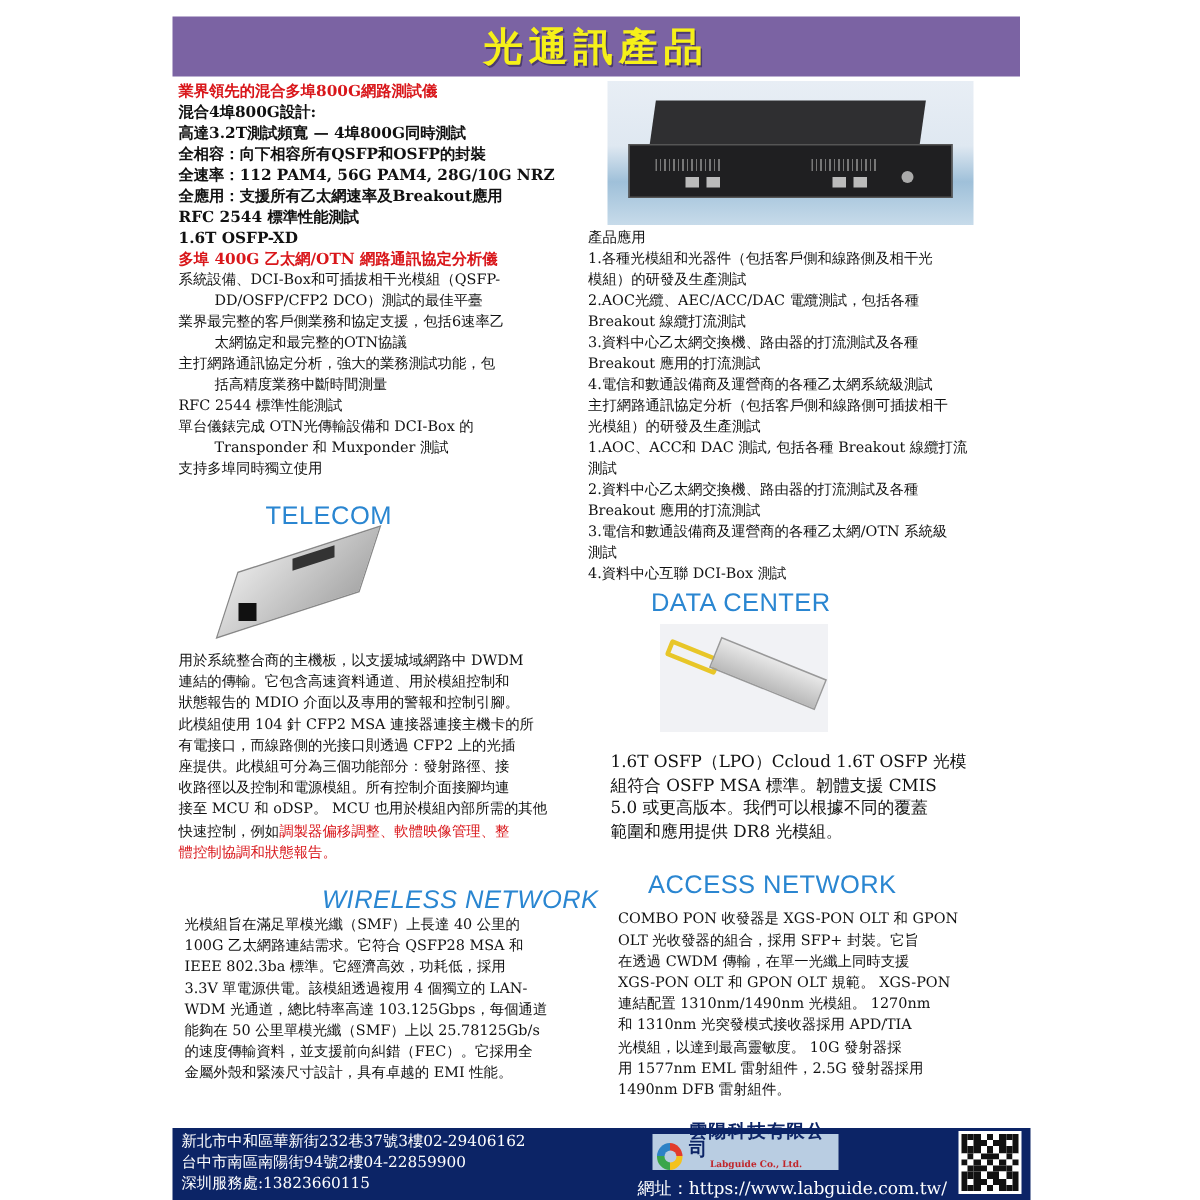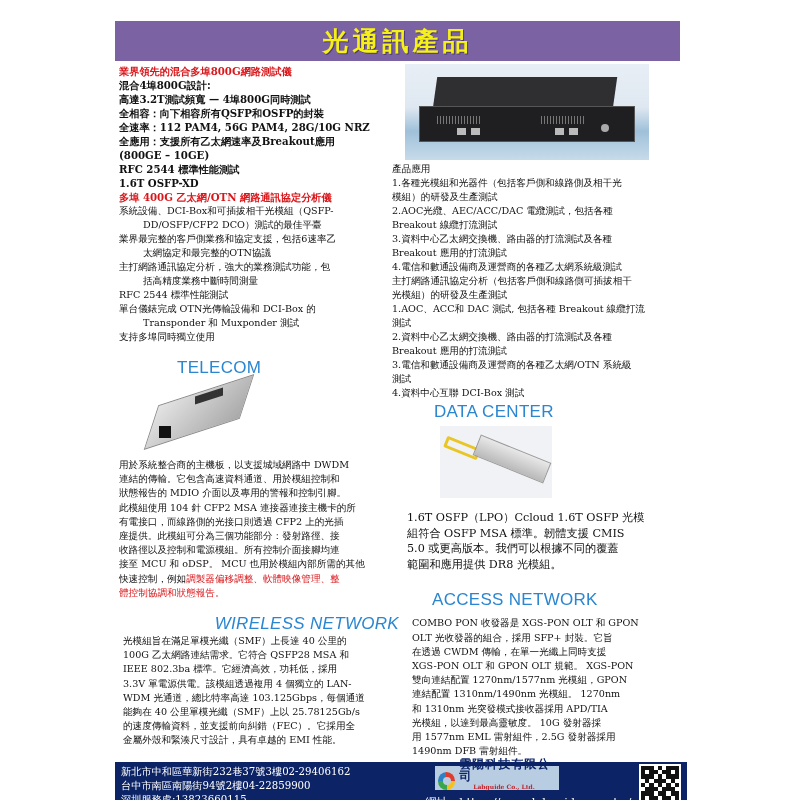--- a/index.html
+++ b/index.html
@@ -1,18 +1,18 @@
 <!DOCTYPE html>
 <html><head>
 <meta charset="utf-8">
 <style>
   * { box-sizing: border-box; margin: 0; padding: 0; }
   html, body { width: 800px; height: 800px; background: #ffffff; overflow: hidden; }
   body { position: relative; font-family: "DejaVu Serif", "Liberation Serif", serif; color: #111; }
-  .page { position: absolute; left: 115px; top: 18px; width: 572px; height: 702px; }
+  .page { position: absolute; left: 115px; top: 8px; width: 572px; height: 702px; }
   .header { position: absolute; left: 0; top: 3px; width: 565px; height: 40px; background: #7b63a3; display: flex; align-items: center; justify-content: center; }
   .header h1 { font-family: "DejaVu Serif", serif; font-size: 26px; color: #f6f019; font-weight: bold; letter-spacing: 4px; text-shadow: 1px 1px 0 #4b3a70; }
 
   .left-col { position: absolute; left: 4px; top: 46px; width: 280px; }
   .right-col { position: absolute; left: 277px; top: 46px; width: 292px; }
 
   .spec { font-size: 10.2px; line-height: 14px; font-weight: bold; white-space: nowrap; }
   .spec.red { color: #d9171b; }
   .plain { font-size: 9.6px; line-height: 14px; font-family: "DejaVu Serif", serif; white-space: nowrap; }
   .plain.indent { padding-left: 24px; }
@@ -63,21 +63,20 @@
     <h1>光通訊產品</h1>
   </div>
 
   <div class="left-col">
     <div class="spec red">業界領先的混合多埠800G網路測試儀</div>
     <div class="spec">混合4埠800G設計:</div>
     <div class="spec">高達3.2T測試頻寬 — 4埠800G同時測試</div>
     <div class="spec">全相容：向下相容所有QSFP和OSFP的封裝</div>
     <div class="spec">全速率：112 PAM4, 56G PAM4, 28G/10G NRZ</div>
     <div class="spec">全應用：支援所有乙太網速率及Breakout應用</div>
-    <div class="spec">(800GE – 10GE)</div>
     <div class="spec">RFC 2544 標準性能測試</div>
     <div class="spec">1.6T OSFP-XD</div>
 
     <div class="spec red">多埠 400G 乙太網/OTN 網路通訊協定分析儀</div>
     <div class="plain">系統設備、DCI-Box和可插拔相干光模組（QSFP-</div>
     <div class="plain indent">DD/OSFP/CFP2 DCO）測試的最佳平臺</div>
     <div class="plain">業界最完整的客戶側業務和協定支援，包括6速率乙</div>
     <div class="plain indent">太網協定和最完整的OTN協議</div>
     <div class="plain">主打網路通訊協定分析，強大的業務測試功能，包</div>
     <div class="plain indent">括高精度業務中斷時間測量</div>
@@ -108,21 +107,21 @@
     </div>
 
     <div style="height:14px"></div>
     <div class="section-title" style="text-align:right;padding-left:36px;font-style:italic;">WIRELESS NETWORK</div>
     <div class="para" style="padding-left:4px;">
       <div>光模組旨在滿足單模光纖（SMF）上長達 40 公里的</div>
       <div>100G 乙太網路連結需求。它符合 QSFP28 MSA 和</div>
       <div>IEEE 802.3ba 標準。它經濟高效，功耗低，採用</div>
       <div>3.3V 單電源供電。該模組透過複用 4 個獨立的 LAN-</div>
       <div>WDM 光通道，總比特率高達 103.125Gbps，每個通道</div>
-      <div>能夠在 40 公里單模光纖（SMF）上以 25.78125Gb/s</div>
+      <div>能夠在 50 公里單模光纖（SMF）上以 25.78125Gb/s</div>
       <div>的速度傳輸資料，並支援前向糾錯（FEC）。它採用全</div>
       <div>金屬外殼和緊湊尺寸設計，具有卓越的 EMI 性能。</div>
     </div>
   </div>
 
   <div class="right-col">
     <div class="device-photo">
       <div class="chassis-top"></div>
       <div class="chassis-front"></div>
       <div class="vent" style="left:32px"></div>
@@ -168,21 +167,20 @@
     </div>
 
     <div style="height:18px"></div>
     <div class="section-title" style="text-align:left;padding-left:40px;">ACCESS NETWORK</div>
     <div style="height:6px"></div>
     <div class="para" style="padding-left:20px;">
       <div>COMBO PON 收發器是 XGS-PON OLT 和 GPON</div>
       <div>OLT 光收發器的組合，採用 SFP+ 封裝。它旨</div>
       <div>在透過 CWDM 傳輸，在單一光纖上同時支援</div>
       <div>XGS-PON OLT 和 GPON OLT 規範。 XGS-PON</div>
-      <div>雙向連結配置 1270nm/1577nm 光模組，GPON</div>
       <div>連結配置 1310nm/1490nm 光模組。 1270nm</div>
       <div>和 1310nm 光突發模式接收器採用 APD/TIA</div>
       <div>光模組，以達到最高靈敏度。 10G 發射器採</div>
       <div>用 1577nm EML 雷射組件，2.5G 發射器採用</div>
       <div>1490nm DFB 雷射組件。</div>
     </div>
   </div>
 
   <div class="footer">
     <div class="footer-left">

